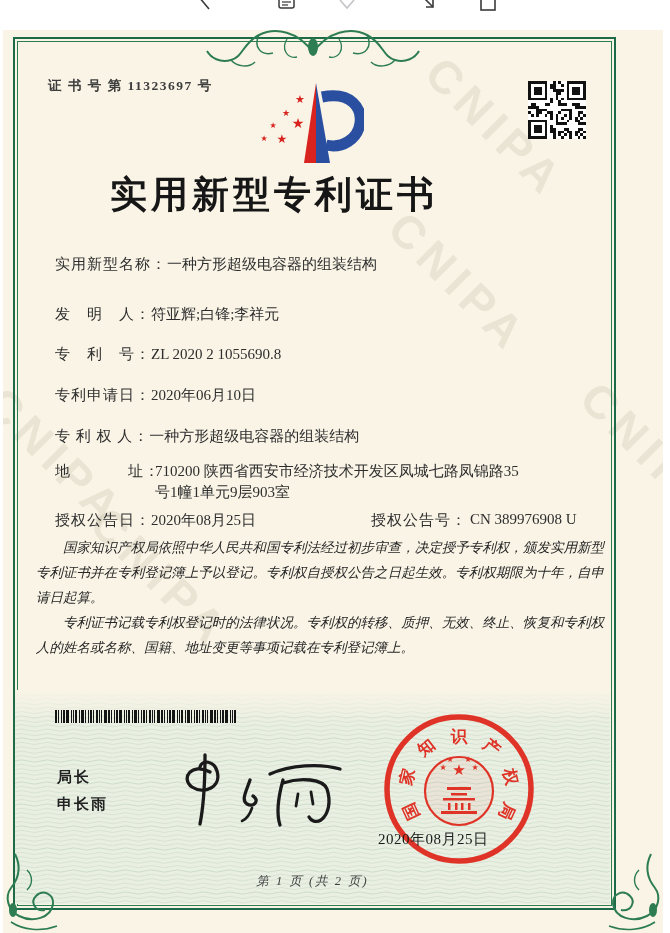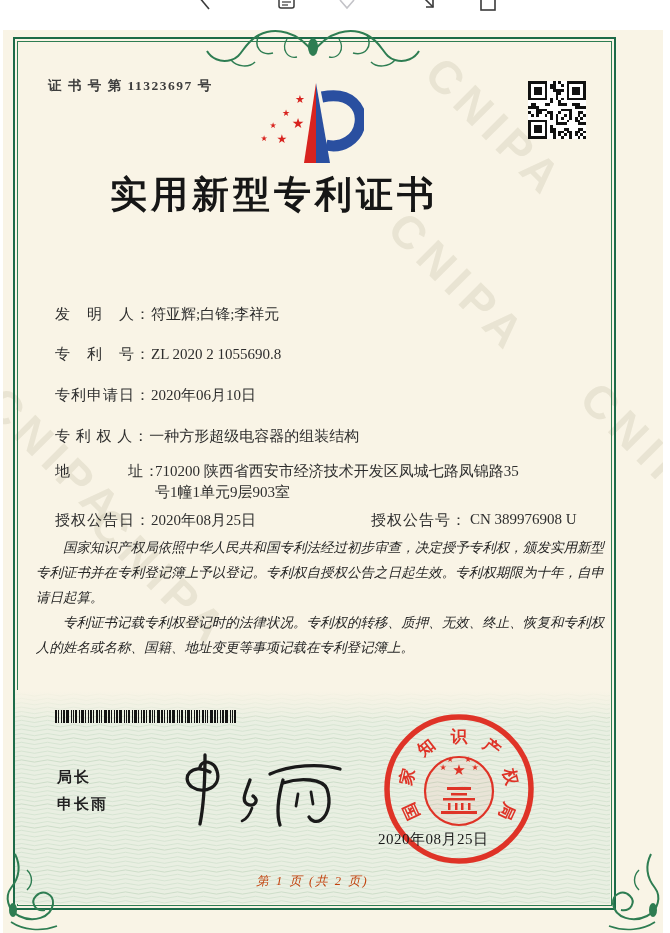--- a/index.html
+++ b/index.html
@@ -46,21 +46,21 @@
       font-weight:bold;font-size:15px;letter-spacing:2px;color:#222;z-index:5;}
   #signer-name{position:absolute;left:54px;top:765px;font-family:"Liberation Sans",sans-serif;
       font-weight:bold;font-size:15px;letter-spacing:2px;color:#222;z-index:5;}
   #signature{position:absolute;left:167px;top:722px;z-index:5;}
   
   #seal{position:absolute;left:374px;top:677px;z-index:6;}
   #seal-date{position:absolute;left:375px;top:800px;width:160px;font-size:15px;letter-spacing:0.5px;
       color:#1b1b1b;z-index:7;white-space:nowrap;}
   
   #page-footer{position:absolute;left:10px;top:843px;width:599px;text-align:center;font-size:12.5px;
-      font-style:italic;letter-spacing:2px;color:#c2410c;z-index:7;}
+      font-style:italic;letter-spacing:2px;color:#404040;z-index:7;}
   #continuation{position:absolute;left:10px;top:882px;width:599px;text-align:center;font-size:13px;
       font-style:italic;letter-spacing:3px;color:rgba(60,60,60,0.85);z-index:5;}
 </style>
 </head>
 <body>
 
 <div id="stage">
 
   <div id="toolbar-strip">
     <svg class="t-icon" style="left:196px;top:-4px" width="16" height="16" viewBox="0 0 16 16">
@@ -314,20 +314,23 @@
         <rect x="19" y="19" width="1" height="1" fill="#111"></rect>
         <rect x="20" y="9" width="1" height="1" fill="#111"></rect>
         <rect x="20" y="12" width="1" height="1" fill="#111"></rect>
         <rect x="20" y="15" width="1" height="1" fill="#111"></rect>
         <rect x="20" y="18" width="1" height="1" fill="#111"></rect>
         <rect x="20" y="20" width="1" height="1" fill="#111"></rect>
       </svg>
 
     <div id="title">实用新型专利证书</div>
 
+    <div class="field" style="top:225px">
+      <span class="lab">实用新型名称：</span><span>一种方形超级电容器的组装结构</span>
+    </div>
     <div class="field" style="top:275px">
       <span class="lab">发　明　人：</span><span>符亚辉;白锋;李祥元</span>
     </div>
     <div class="field" style="top:315px">
       <span class="lab">专　利　号：</span><span>ZL 2020 2 1055690.8</span>
     </div>
     <div class="field" style="top:356px">
       <span class="lab">专利申请日：</span><span>2020年06月10日</span>
     </div>
     <div class="field" style="top:397px">

